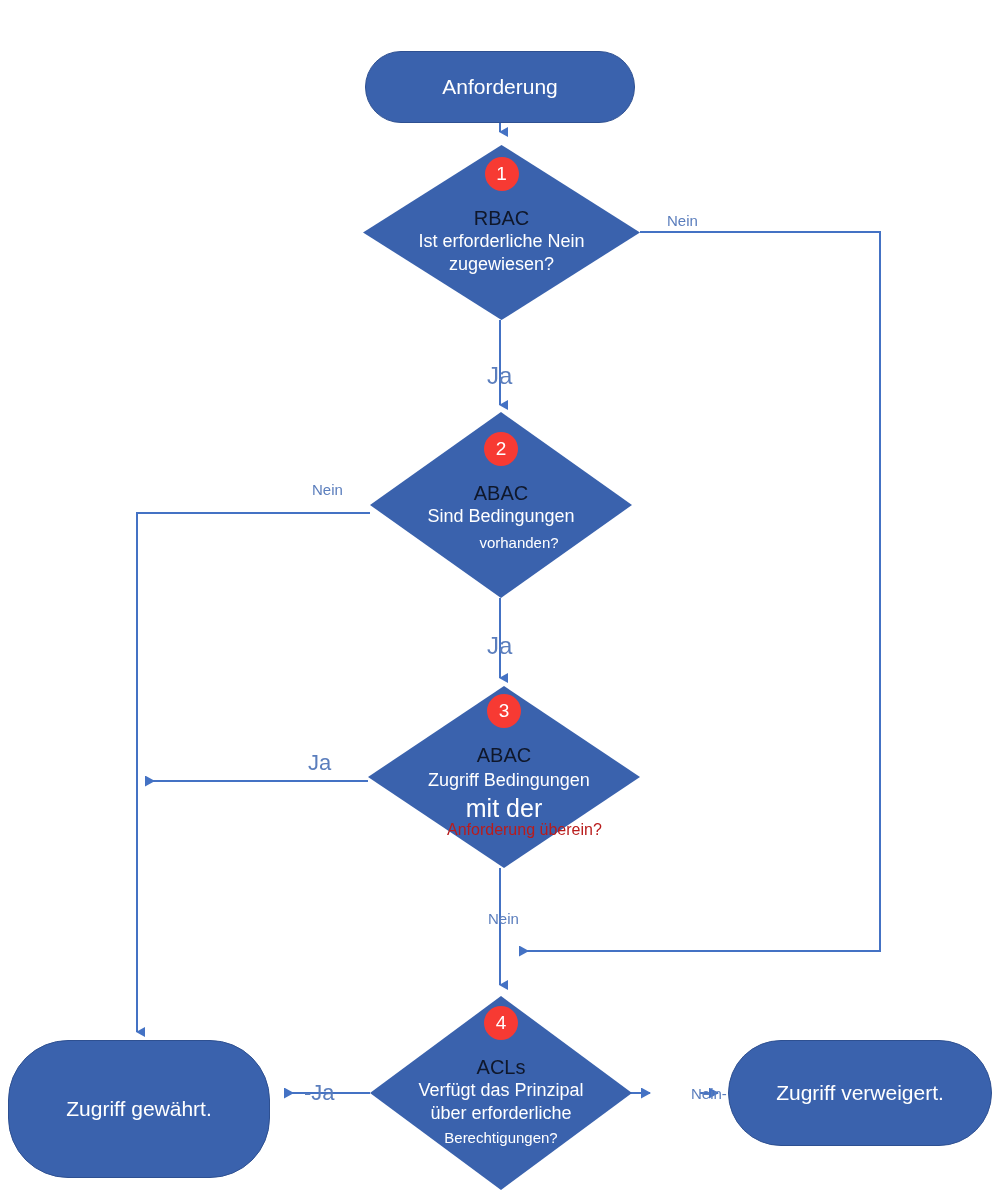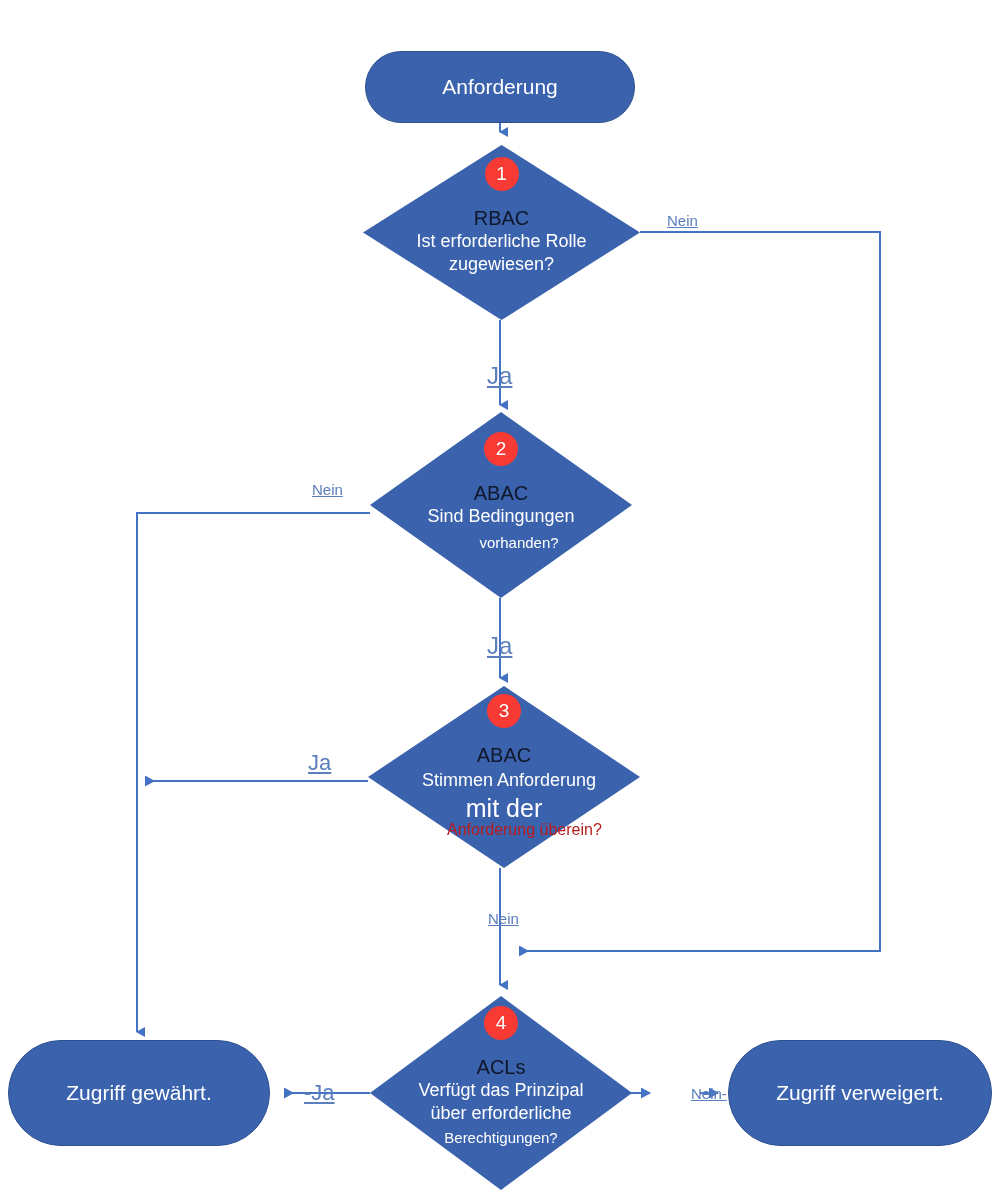--- a/index.html
+++ b/index.html
@@ -105,21 +105,20 @@
     white-space: nowrap;
     color: #b91c1c;
     pointer-events: none;
   }
   
   .edge-label {
     position: absolute;
     color: #5B7EBD;
     white-space: nowrap;
     font-size: 15px;
-    text-decoration: underline;
   }
   .edge-label.big {
     font-size: 24px;
   }
   .edge-label.mid {
     font-size: 22px;
   }
 </style>
 </head>
 <body>
@@ -164,59 +163,59 @@
 
   <div class="terminal" style="left:365px; top:8px; width:270px; height:72px;margin-top:43px;">
     <span class="label">Anforderung</span>
   </div>
 
   <div class="decision" style="left:363px; top:145px; width:277px; height:175px;">
     <div class="diamond-shape"></div>
     <div class="diamond-content" style="padding-top:12px;">
       <div class="badge">1</div>
       <div class="scheme">RBAC</div>
-      <div class="qline">Ist erforderliche Rolle</div>
+      <div class="qline">Ist erforderliche Nein</div>
       <div class="qline">zugewiesen?</div>
     </div>
   </div>
 
   <div class="decision" style="left:370px; top:412px; width:262px; height:186px;">
     <div class="diamond-shape"></div>
     <div class="diamond-content" style="padding-top:20px;">
       <div class="badge">2</div>
       <div class="scheme">ABAC</div>
       <div class="qline">Sind Bedingungen</div>
       <div class="qline small" style="margin-top:5px; transform:translateX(18px);text-align:right;">vorhanden?</div>
     </div>
   </div>
 
   <div class="decision" style="left:368px; top:686px; width:272px; height:182px;">
     <div class="diamond-shape"></div>
     <div class="diamond-content" style="padding-top:8px;">
       <div class="badge">3</div>
       <div class="scheme">ABAC</div>
-      <div class="qline" style="margin-top:2px; transform:translateX(5px);">Stimmen Anforderung</div>
+      <div class="qline" style="margin-top:2px; transform:translateX(5px);">Zugriff Bedingungen</div>
       <div class="qline big" style="">mit der</div>
     </div>
   </div>
 
   <div class="overflow-wrap qline small" style="left:447px; top:820px; font-size:16px;">Anforderung überein?</div>
 
   <div class="decision" style="left:370px; top:996px; width:262px; height:194px;">
     <div class="diamond-shape"></div>
     <div class="diamond-content" style="padding-top:10px;">
       <div class="badge">4</div>
       <div class="scheme">ACLs</div>
       <div class="qline">Verfügt das Prinzipal</div>
       <div class="qline">über erforderliche</div>
       <div class="qline small" style="margin-top:3px;">Berechtigungen?</div>
     </div>
   </div>
 
-  <div class="terminal" style="left:8px; top:1040px; width:262px; height:106px;">
+  <div class="terminal" style="left:8px; top:1040px; width:262px; height:138px;">
     <span class="label">Zugriff gewährt.</span>
   </div>
 
   <div class="terminal" style="left:728px; top:1040px; width:264px; height:106px;align-items:center;">
     <span class="label">Zugriff verweigert.</span>
   </div>
 
   <div class="edge-label" style="left:667px; top:212px;">Nein</div>
 
   <div class="edge-label big" style="left:487px; top:362px;">Ja</div>

